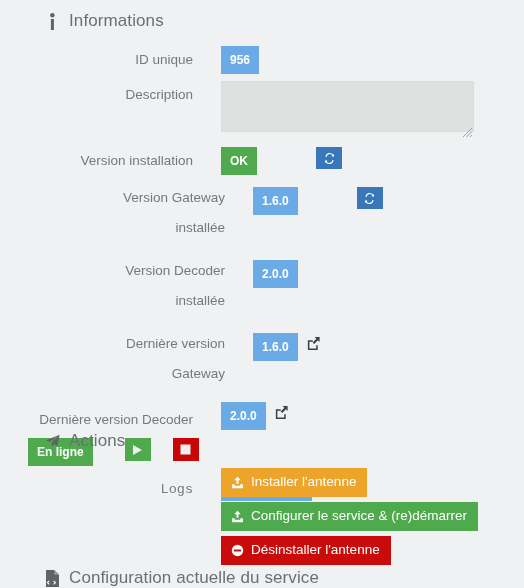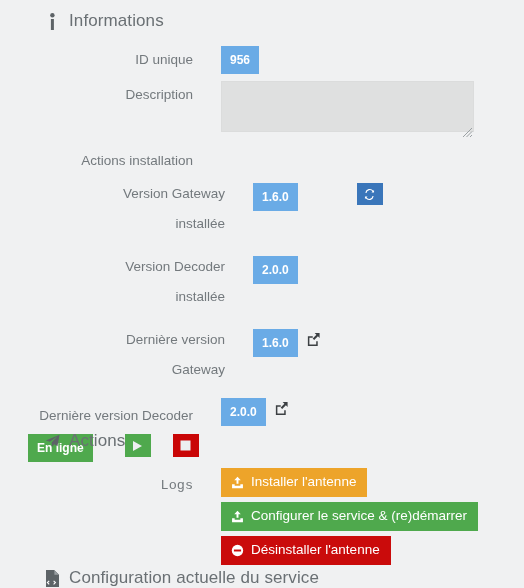--- a/index.html
+++ b/index.html
@@ -217,21 +217,33 @@
         <span class="desc-grip">
           <svg width="11" height="11" viewBox="0 0 11 11">
             <path d="M10 1 L1 10 M10 4.5 L4.5 10 M10 8 L8 10" stroke="#9aa0a3" stroke-width="1" fill="none"></path>
           </svg>
         </span>
       </span>
     </div>
   </div>
 
   <div class="row r-statut">
-    <div class="lbl">Actions installation</div>
+    <div class="lbl">Version installation</div>
+    <div class="ctrl">
+      <span class="badge badge-success">OK</span>
+      <span class="gap-to-refresh"></span>
+      <button class="sqbtn sqbtn-refresh">
+        <span class="glyph">
+          <svg width="13" height="13" viewBox="0 0 16 16">
+            <path fill="#ffffff" d="M13.6 2.4v3.2H10.4l1.2-1.2A4 4 0 0 0 4.3 6.2L2.8 5.7A5.6 5.6 0 0 1 12.7 3.3z"></path>
+            <path fill="#ffffff" d="M2.4 13.6v-3.2h3.2L4.4 11.6a4 4 0 0 0 7.3-1.8l1.5.5A5.6 5.6 0 0 1 3.3 12.7z"></path>
+          </svg>
+        </span>
+      </button>
+    </div>
   </div>
 
   <div class="row r-vgw">
     <div class="lbl wrap">
       <span>Version Gateway</span><br>
       <span>installée</span>
     </div>
     <div class="ctrl" style="padding-top:4px;">
       <span class="badge badge-info">1.6.0</span>
       <span class="gap-to-refresh"></span>

